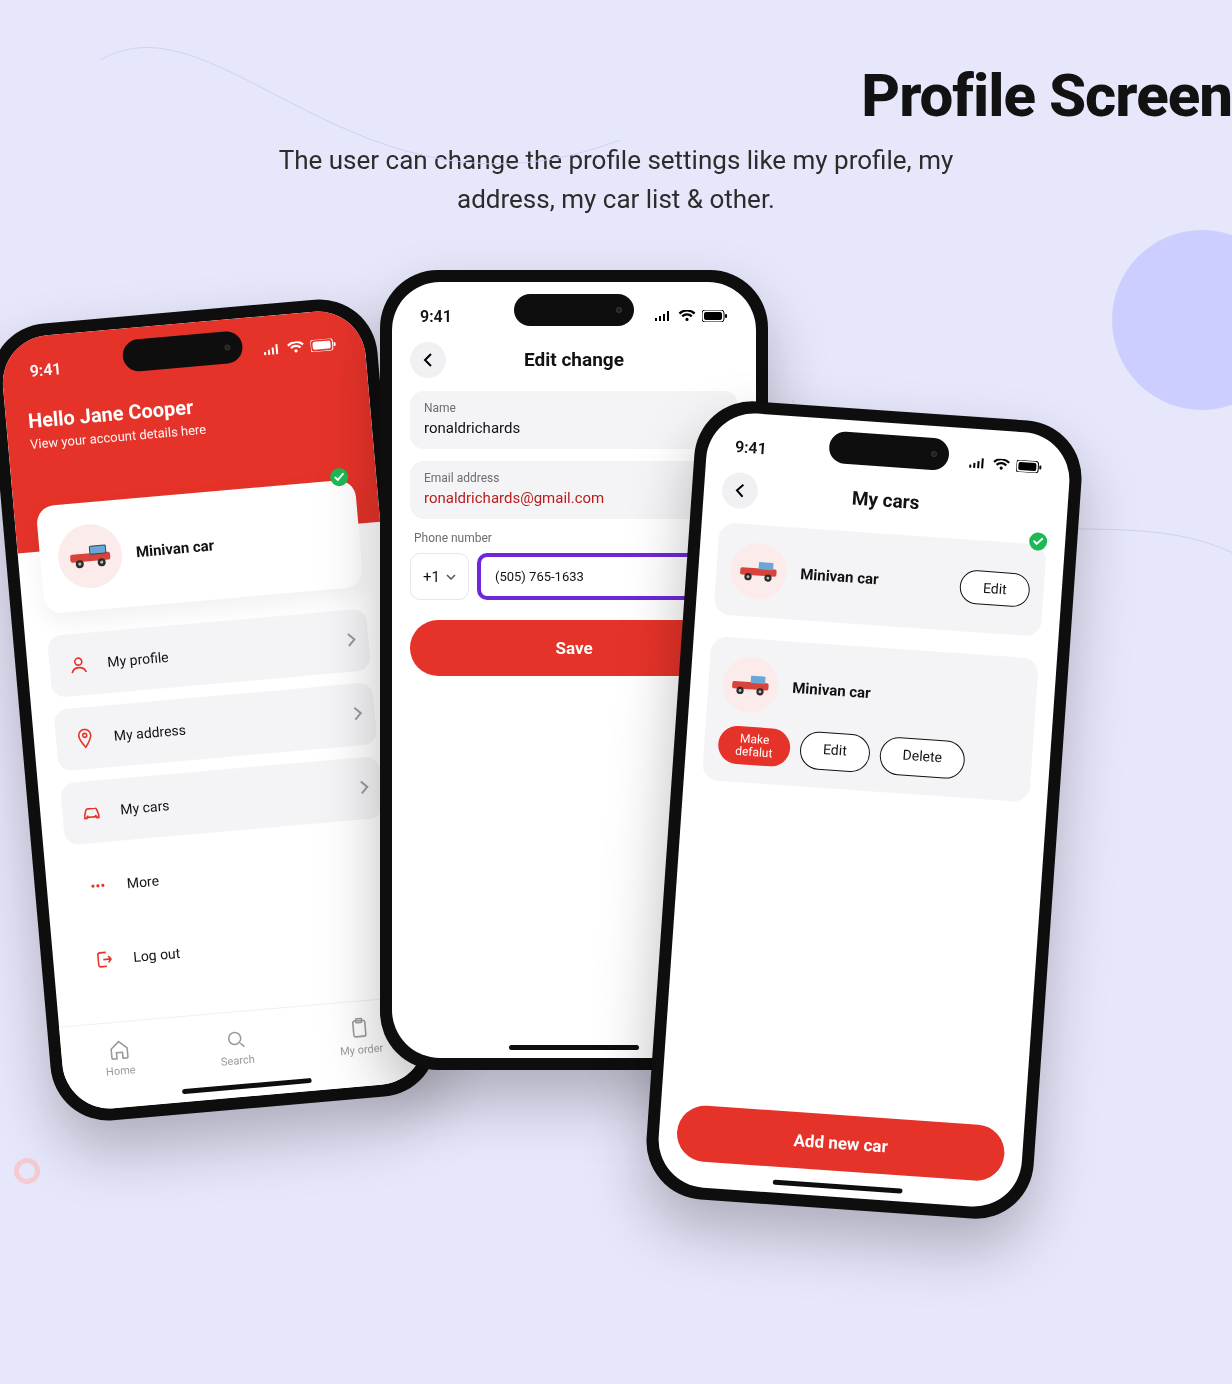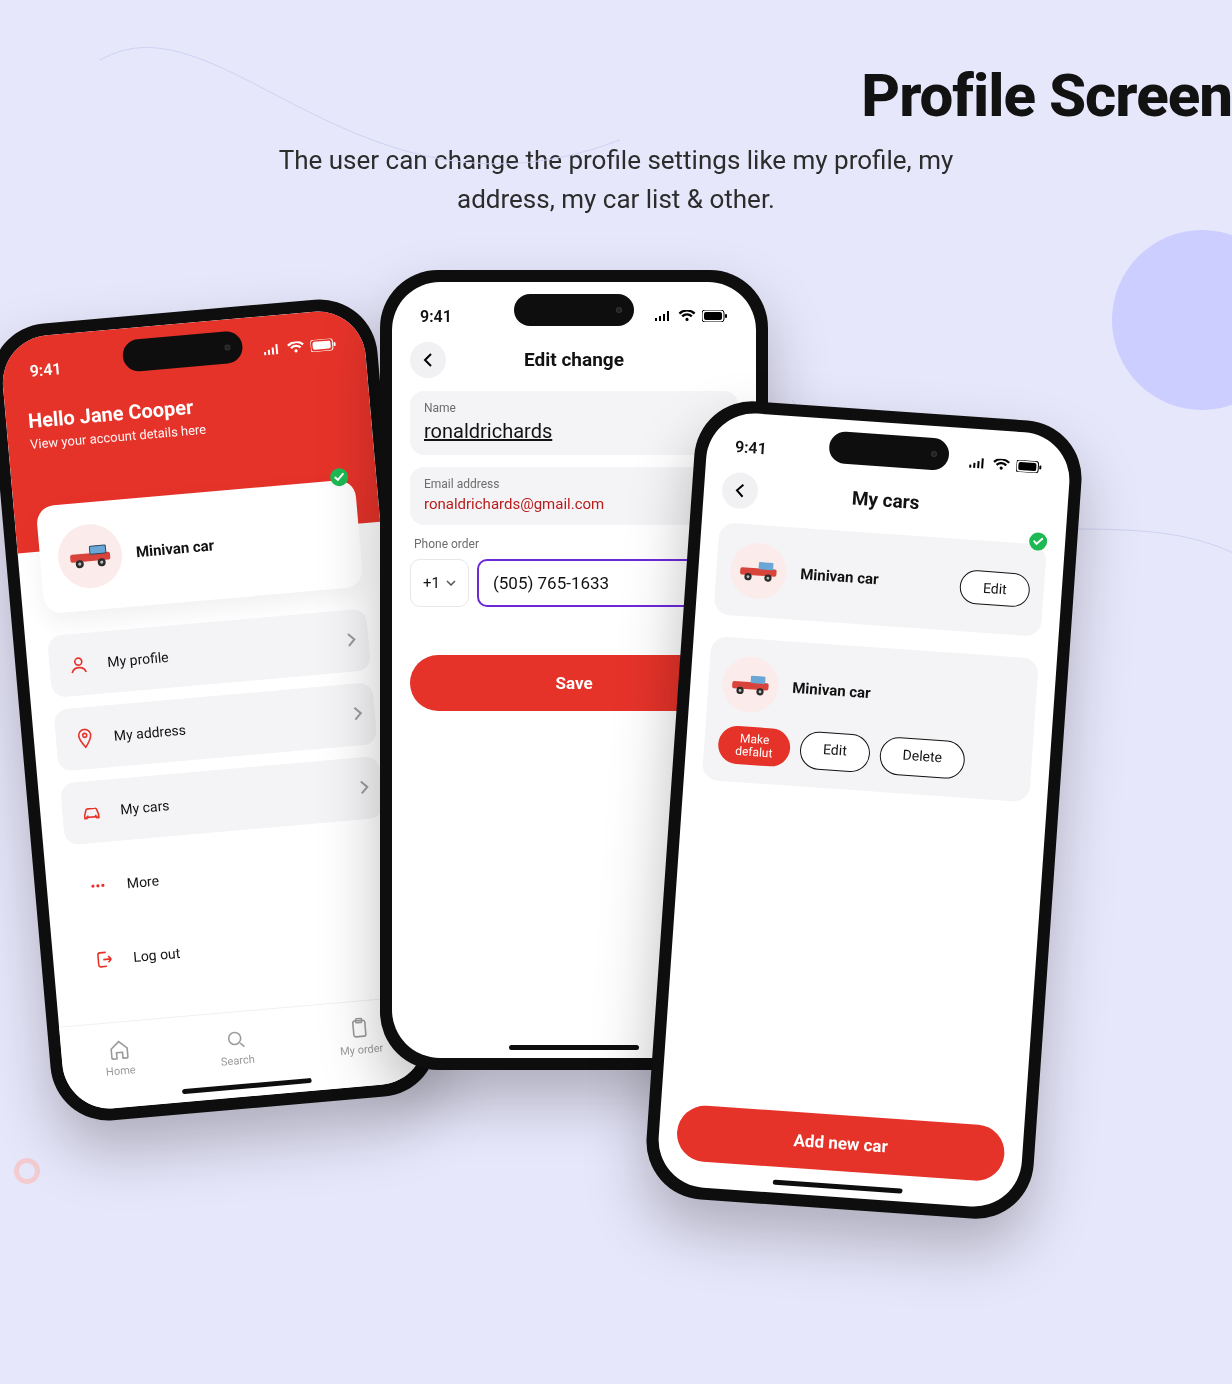--- a/index.html
+++ b/index.html
@@ -164,28 +164,28 @@
   .backbtn {
     position:absolute; left:18px; top:60px;
     width:36px; height:36px; border-radius:50%;
     background:#f1f1f3; display:flex; align-items:center; justify-content:center;
   }
   .sb-body { padding:10px 18px 0; display:flex; flex-direction:column; gap:12px; }
   .field {
     background:var(--soft); border-radius:14px; padding:10px 14px 12px;
   }
   .field .lab { font-size:12px; color:#6d6d6d; margin-bottom:4px;}
-  .field .val { font-size:20px; color:var(--ink);text-decoration:underline;}
+  .field .val { font-size:15px; color:var(--ink);}
   .field .ph  { font-size:15px; color:#b91c1c;}
   .phone-lab { font-size:12px; color:#6d6d6d; }
   .phone-row { display:flex; gap:8px; }
   .cc  { border:1px solid #e7e7ea; border-radius:10px; padding:12px 12px; font-size:15px; display:flex; align-items:center; gap:6px;}
-  .num { border:2px solid #6d28d9; border-radius:10px; padding:12px 14px; font-size:17px; flex:1;}
+  .num { border:4px solid #6d28d9; border-radius:10px; padding:12px 14px; font-size:13px; flex:1;}
   .savebtn {
-    margin-top:36px;
+    margin-top:8px;
     background:var(--accent); color:#fff; text-align:center;
     border-radius:28px; padding:18px 0; font-weight:700; font-size:17px;
   }
 
   
   .sc-body { padding:12px 18px 0; display:flex; flex-direction:column; gap:22px;}
   .car-card {
     background:var(--soft); border-radius:16px; padding:18px 14px;
     position:relative;
   }
@@ -391,21 +391,21 @@
       <div class="sb-body">
         <div class="field">
           <div class="lab">Name</div>
           <div class="val">ronaldrichards</div>
         </div>
         <div class="field">
           <div class="lab">Email address</div>
           <div class="ph">ronaldrichards@gmail.com</div>
         </div>
         <div>
-          <div class="phone-lab" style="margin:0 0 8px 4px">Phone order</div>
+          <div class="phone-lab" style="margin:0 0 8px 4px">Phone number</div>
           <div class="phone-row">
             <div class="cc">
               <span>+1</span>
               <svg width="10" height="6" viewBox="0 0 10 6">
                   <path d="M1 1l4 4 4-4" fill="none" stroke="#555" stroke-width="1.5"></path>
                 </svg>
             </div>
             <div class="num">
               <span>(505) 765-1633</span>
             </div>

